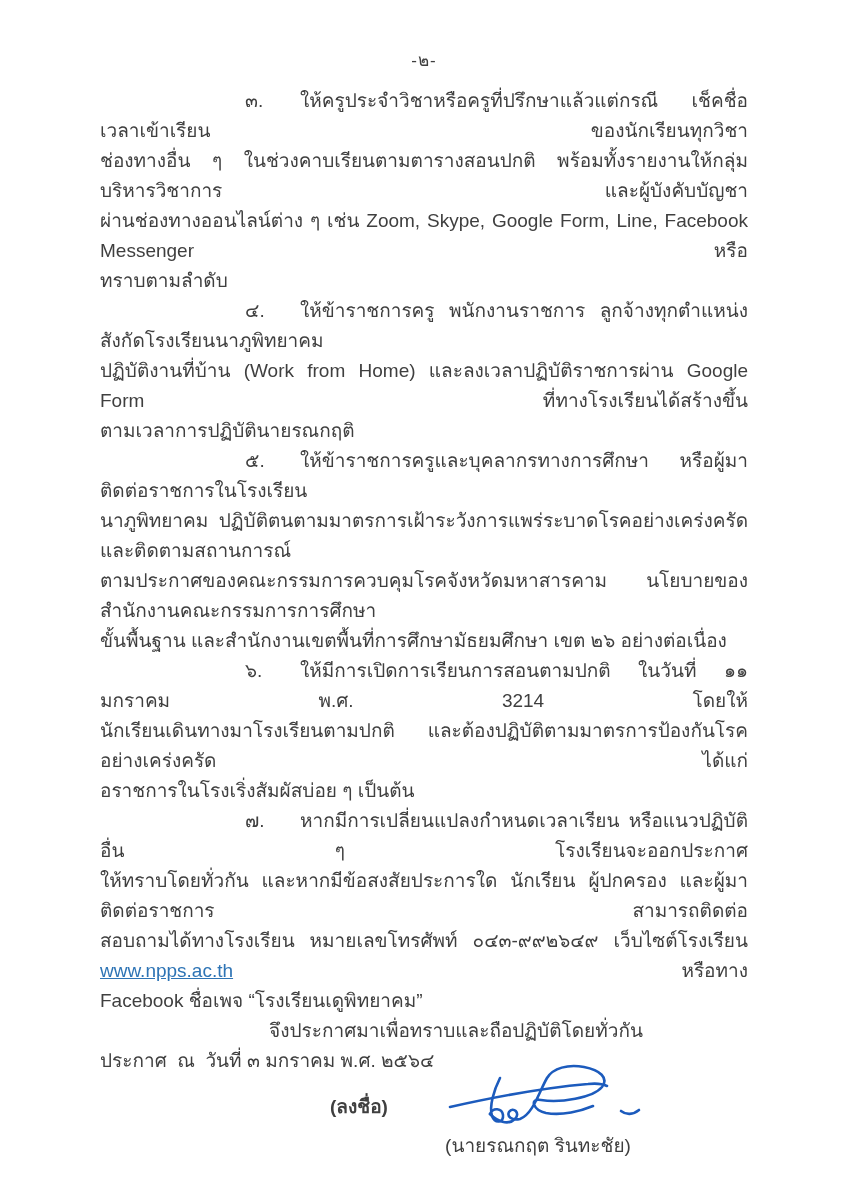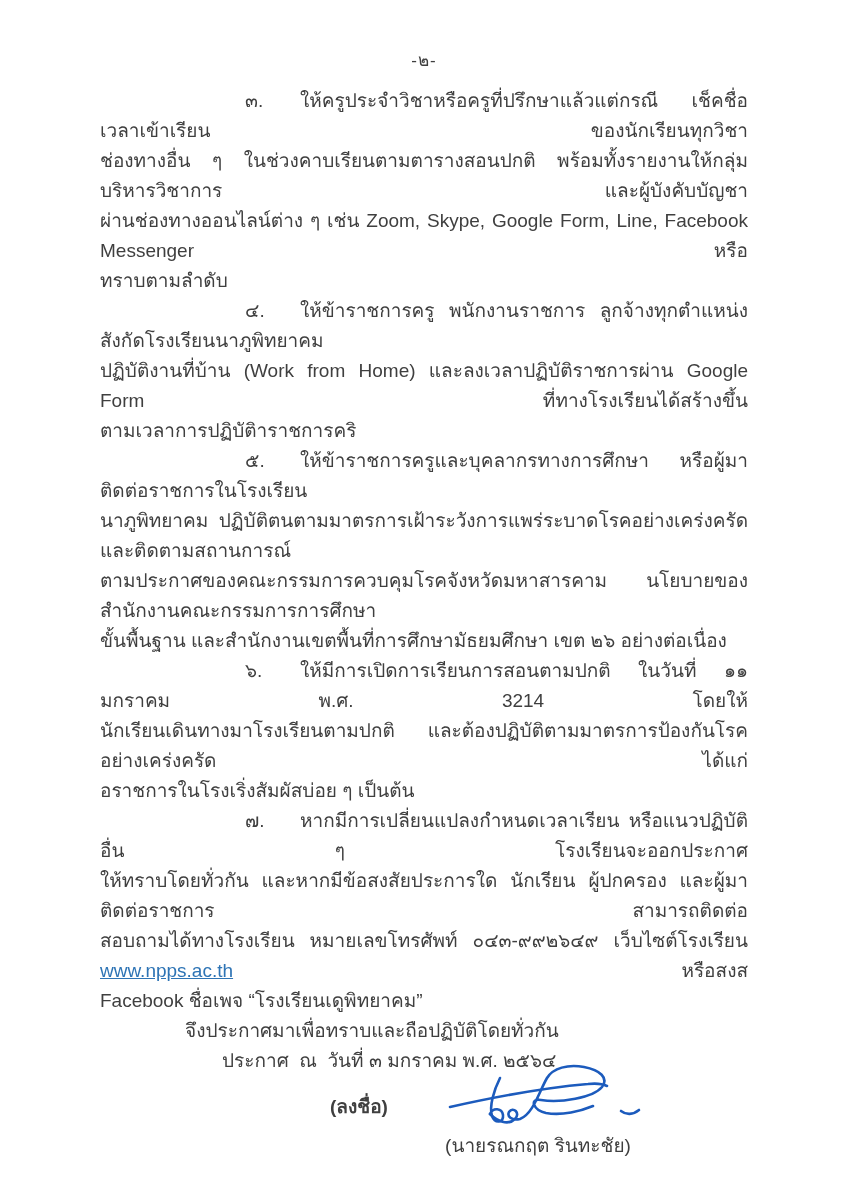--- a/index.html
+++ b/index.html
@@ -37,22 +37,22 @@
     margin-left: 145px;
     width: 55px;
     text-align: left;
   }
   .doc-link {
     color: var(--link-color, #2e74b5);
     text-decoration: underline;
     cursor: pointer;
   }
   .closing-line { line-height: 30px; }
-  .closing-line.notice { margin-left: 85px; }
-  .closing-line.date { margin-left: 122px; white-space: pre-wrap; }
+  .closing-line.notice { margin-left: 64px; text-align: center; }
+  .closing-line.date { white-space: pre-wrap; }
   .signature-area {
     position: relative;
     height: 180px;
   }
   .sign-label {
     position: absolute;
     left: 230px;
     top: 18px;
     line-height: 26px;
     font-weight: bold;
@@ -81,37 +81,37 @@
   <div class="doc-body" id="doc-body">
       <div class="paragraph">
         <div class="line fill"><span class="pnum">๓.</span><span>ให้ครูประจำวิชาหรือครูที่ปรึกษาแล้วแต่กรณี เช็คชื่อเวลาเข้าเรียน ของนักเรียนทุกวิชา</span></div>
         <div class="line fill"><span>ช่องทางอื่น ๆ ในช่วงคาบเรียนตามตารางสอนปกติ พร้อมทั้งรายงานให้กลุ่มบริหารวิชาการ และผู้บังคับบัญชา</span></div>
         <div class="line fill"><span>ผ่านช่องทางออนไลน์ต่าง ๆ เช่น Zoom, Skype, Google Form, Line, Facebook Messenger หรือ</span></div>
         <div class="line"><span>ทราบตามลำดับ</span></div>
       </div>
       <div class="paragraph">
         <div class="line fill"><span class="pnum">๔.</span><span>ให้ข้าราชการครู พนักงานราชการ ลูกจ้างทุกตำแหน่ง สังกัดโรงเรียนนาภูพิทยาคม</span></div>
         <div class="line fill"><span>ปฏิบัติงานที่บ้าน (Work from Home) และลงเวลาปฏิบัติราชการผ่าน Google Form ที่ทางโรงเรียนได้สร้างขึ้น</span></div>
-        <div class="line"><span>ตามเวลาการปฏิบัติาราชการคริ</span></div>
+        <div class="line"><span>ตามเวลาการปฏิบัตินายรณกฤติ</span></div>
       </div>
       <div class="paragraph">
         <div class="line fill"><span class="pnum">๕.</span><span>ให้ข้าราชการครูและบุคลากรทางการศึกษา หรือผู้มาติดต่อราชการในโรงเรียน</span></div>
         <div class="line fill"><span>นาภูพิทยาคม ปฏิบัติตนตามมาตรการเฝ้าระวังการแพร่ระบาดโรคอย่างเคร่งครัด และติดตามสถานการณ์</span></div>
         <div class="line fill"><span>ตามประกาศของคณะกรรมการควบคุมโรคจังหวัดมหาสารคาม นโยบายของสำนักงานคณะกรรมการการศึกษา</span></div>
         <div class="line"><span>ขั้นพื้นฐาน และสำนักงานเขตพื้นที่การศึกษามัธยมศึกษา เขต ๒๖ อย่างต่อเนื่อง</span></div>
       </div>
       <div class="paragraph">
         <div class="line fill"><span class="pnum">๖.</span><span>ให้มีการเปิดการเรียนการสอนตามปกติ ในวันที่ ๑๑ มกราคม พ.ศ. 3214 โดยให้</span></div>
         <div class="line fill"><span>นักเรียนเดินทางมาโรงเรียนตามปกติ และต้องปฏิบัติตามมาตรการป้องกันโรคอย่างเคร่งครัด ได้แก่</span></div>
         <div class="line"><span>อราชการในโรงเริ่งสัมผัสบ่อย ๆ เป็นต้น</span></div>
       </div>
       <div class="paragraph">
         <div class="line fill"><span class="pnum">๗.</span><span>หากมีการเปลี่ยนแปลงกำหนดเวลาเรียน หรือแนวปฏิบัติอื่น ๆ โรงเรียนจะออกประกาศ</span></div>
         <div class="line fill"><span>ให้ทราบโดยทั่วกัน และหากมีข้อสงสัยประการใด นักเรียน ผู้ปกครอง และผู้มาติดต่อราชการ สามารถติดต่อ</span></div>
-        <div class="line fill"><span>สอบถามได้ทางโรงเรียน หมายเลขโทรศัพท์ ๐๔๓-๙๙๒๖๔๙ เว็บไซต์โรงเรียน </span><span class="doc-link">www.npps.ac.th</span><span> หรือสงส</span></div>
+        <div class="line fill"><span>สอบถามได้ทางโรงเรียน หมายเลขโทรศัพท์ ๐๔๓-๙๙๒๖๔๙ เว็บไซต์โรงเรียน </span><span class="doc-link">www.npps.ac.th</span><span> หรือทาง</span></div>
         <div class="line"><span>Facebook ชื่อเพจ “โรงเรียนเดูพิทยาคม”</span></div>
       </div>
     </div>
 
   <div class="closing-line notice">จึงประกาศมาเพื่อทราบและถือปฏิบัติโดยทั่วกัน</div>
 
   <div class="closing-line date">ประกาศ  ณ  วันที่ ๓ มกราคม พ.ศ. ๒๕๖๔</div>
 
   <div class="signature-area">
     <span class="sign-label">(ลงชื่อ)</span>

